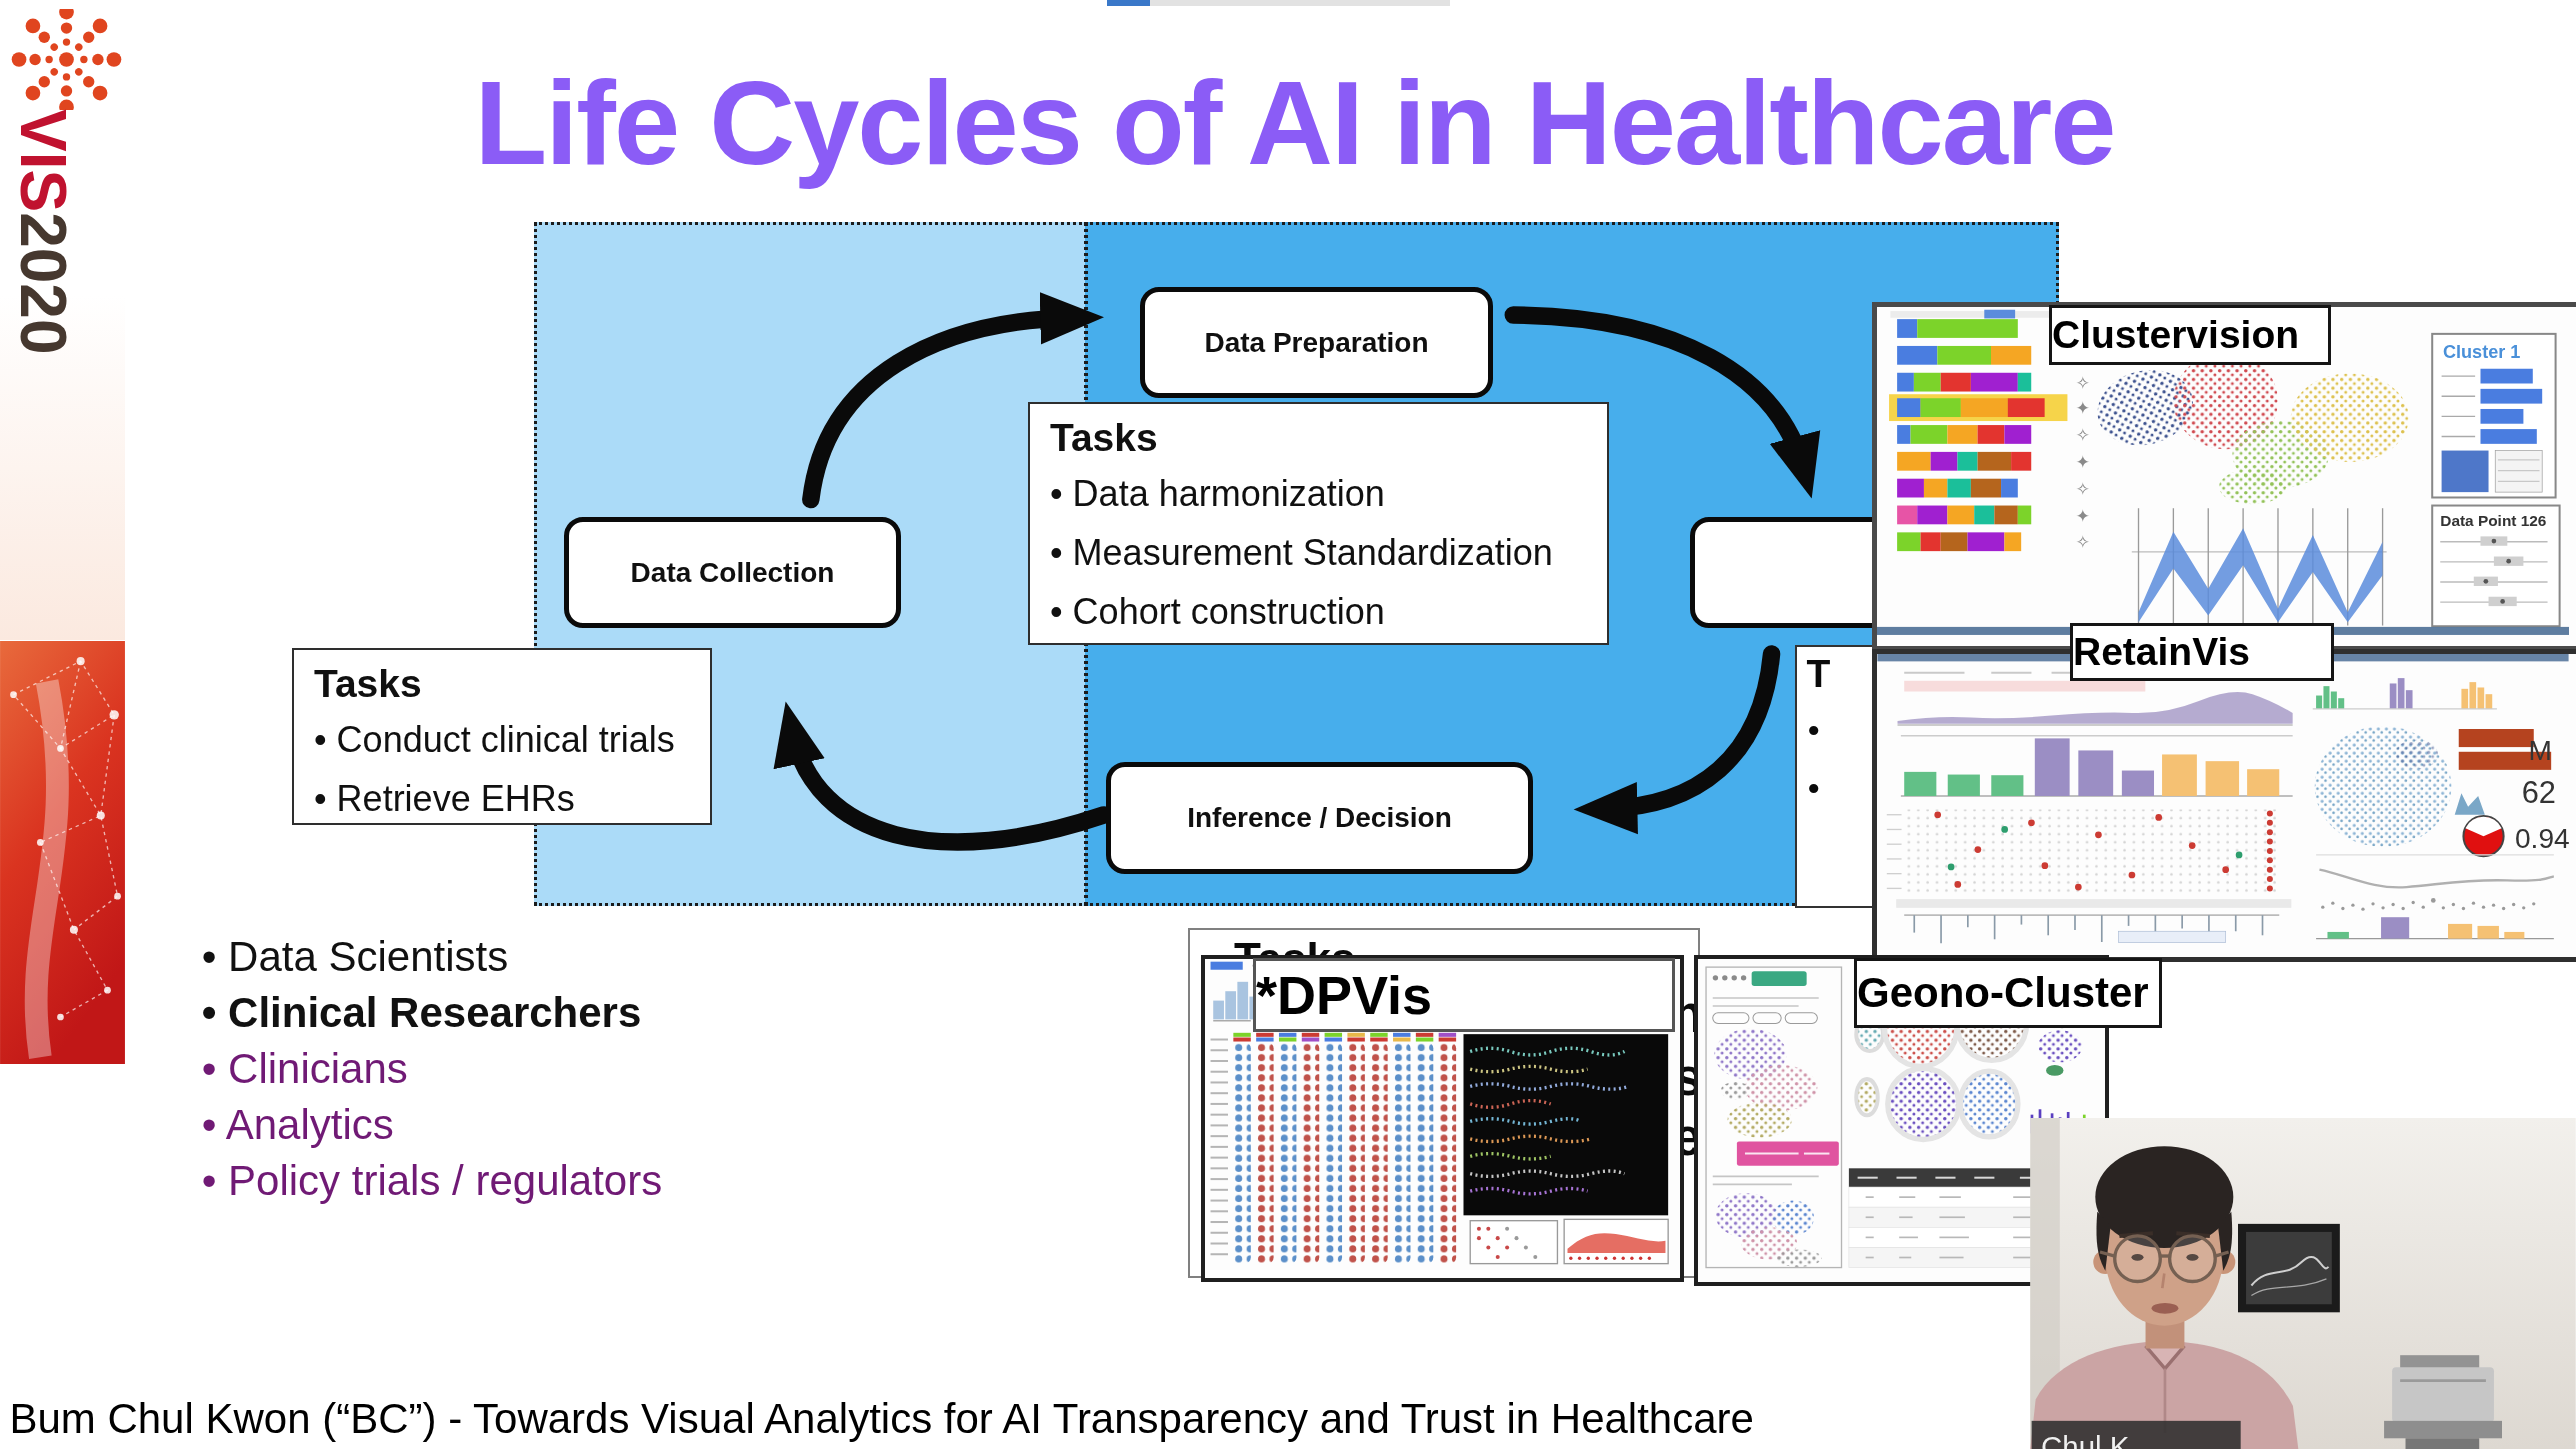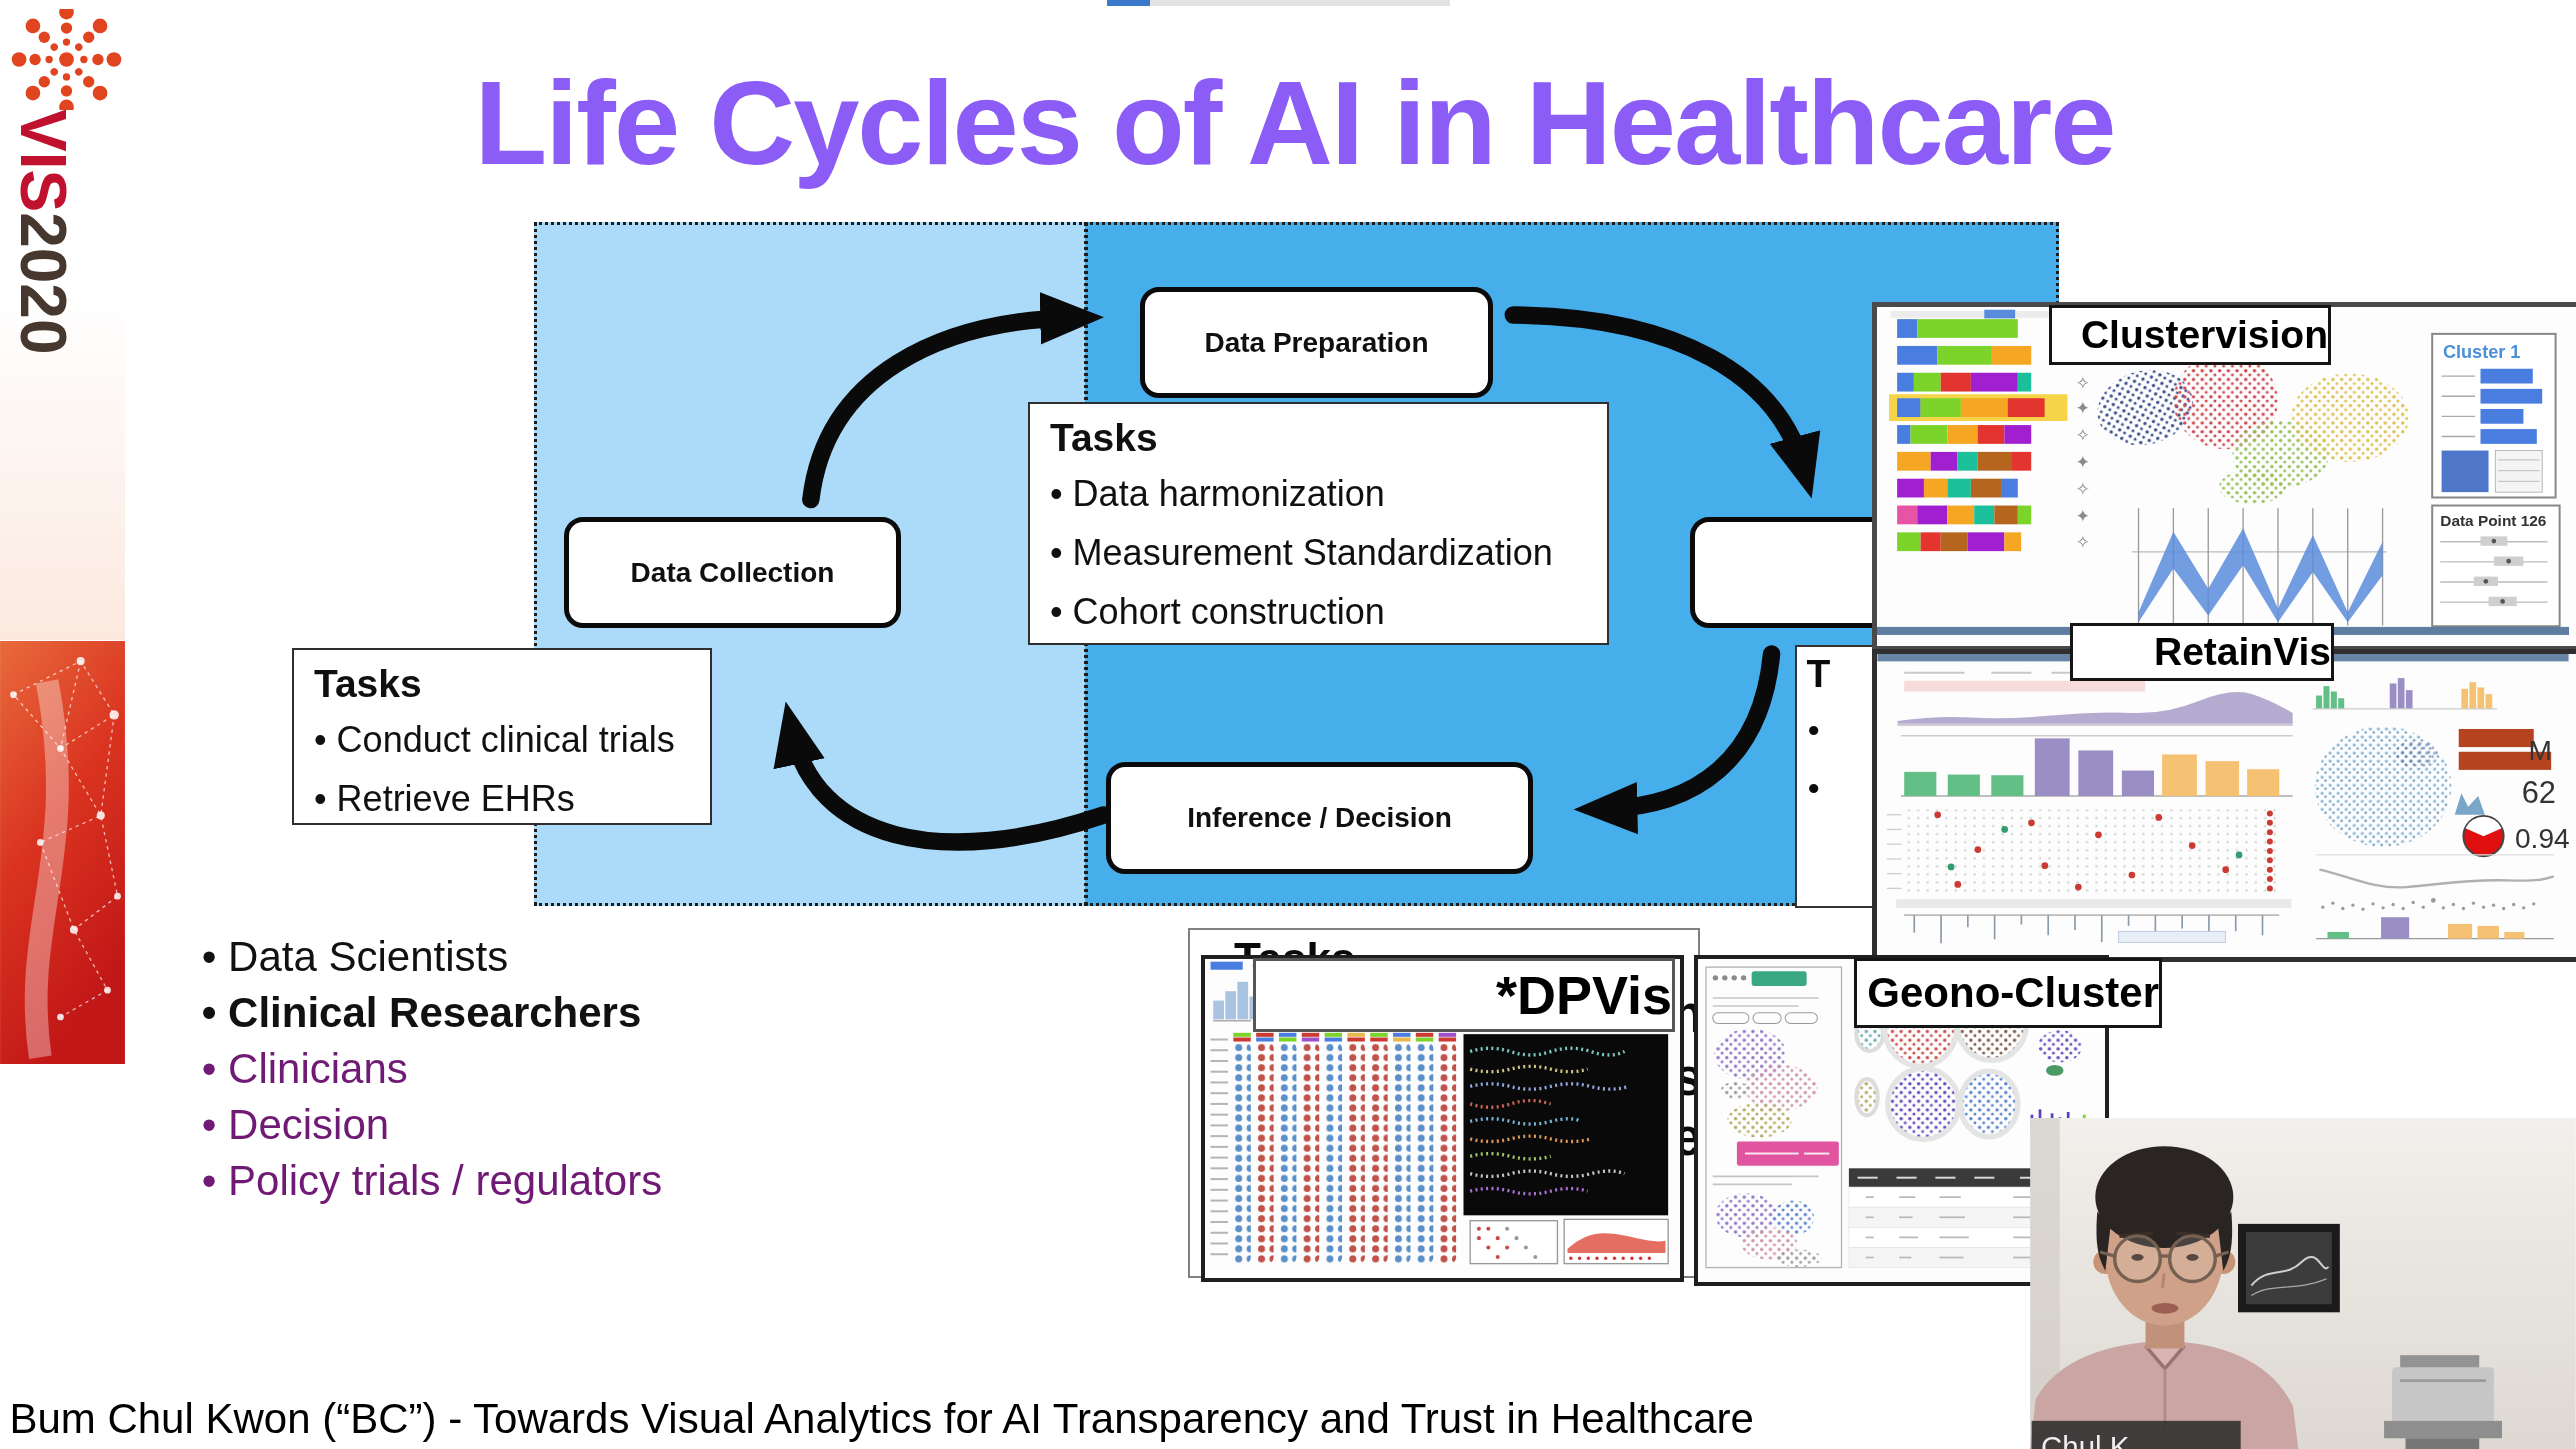--- a/index.html
+++ b/index.html
@@ -15,21 +15,21 @@
   .stagebox.leftalign{justify-content:flex-end;padding-left:36px;}
   .tasksbox{position:absolute;background:#fff;border:2.7px solid #2e2e2e;padding:12px 20px;z-index:3;color:#101010;}
   .tasksbox h3{margin:0;font-size:39px;font-weight:bold;}
   .tasksbox ul{margin:4px 0 0;padding:0;}
   .tasksbox li{font-size:36px;line-height:59px;list-style:none;white-space:nowrap;}
   .tasksbox li::before{content:"• ";}
   .hiddenbox{position:absolute;background:#fff;border:2.7px solid #808080;z-index:3;color:#0a0a0a;}
   .frag{position:absolute;font-weight:bold;color:#0a0a0a;z-index:3;}
   .panel{position:absolute;background:#fdfdfd;z-index:4;}
   .paneltitle{position:absolute;background:#fff;border:3.4px solid #151515;display:flex;align-items:center;
-    justify-content:flex-end;font-weight:bold;color:#000;z-index:5;white-space:nowrap;}
+    justify-content:flex-start;font-weight:bold;color:#000;z-index:5;white-space:nowrap;}
   .stake{position:absolute;left:195px;top:929px;z-index:3;color:#111;}
   .stake h2{margin:0 0 27px 19px;font-size:58px;font-weight:bold;}
   .stake ul{margin:0;padding:0 0 0 6.7px;}
   .stake li{list-style:none;font-size:42px;line-height:56px;white-space:nowrap;}
   .stake li::before{content:"•  ";}
   .stake li.bold{font-weight:bold;}
   .stake li.muted{color:#701a75;}
   .caption{position:absolute;left:9.4px;top:1395px;font-size:42px;color:#000;z-index:5;white-space:nowrap;}
   .vlogo{position:absolute;left:10.7px;top:109px;writing-mode:vertical-rl;text-orientation:sideways;
     font-size:64px;font-weight:bold;z-index:2;letter-spacing:0px;line-height:1.0;}
@@ -228,21 +228,21 @@
   </div>
   <span class="frag" style="left:1672px;top:985px;font-size:51px;">n</span>
   <span class="frag" style="left:1674px;top:1048px;font-size:51px;">s</span>
   <span class="frag" style="left:1673px;top:1108px;font-size:51px;">e</span>
 
   <div class="stake">
     <ul>
       <li>Data Scientists</li>
       <li class="bold">Clinical Researchers</li>
       <li class="muted">Clinicians</li>
-      <li class="muted">Decision</li>
+      <li class="muted">Analytics</li>
       <li class="muted">Policy trials / regulators</li>
     </ul>
   </div>
 
   <div class="panel" style="left:1872px;top:302px;width:703px;height:339px;border:5.4px solid #4a4a4a;">
     <svg width="692" height="328" viewBox="0 0 1032 489">
       <rect x="20" y="6" width="300" height="10" fill="#ececec"></rect>
         <rect x="160" y="4" width="46" height="13" fill="#5b8cdc"></rect>
       <rect x="18" y="130" width="266" height="40" fill="#f6d44a"></rect>
       <g>

